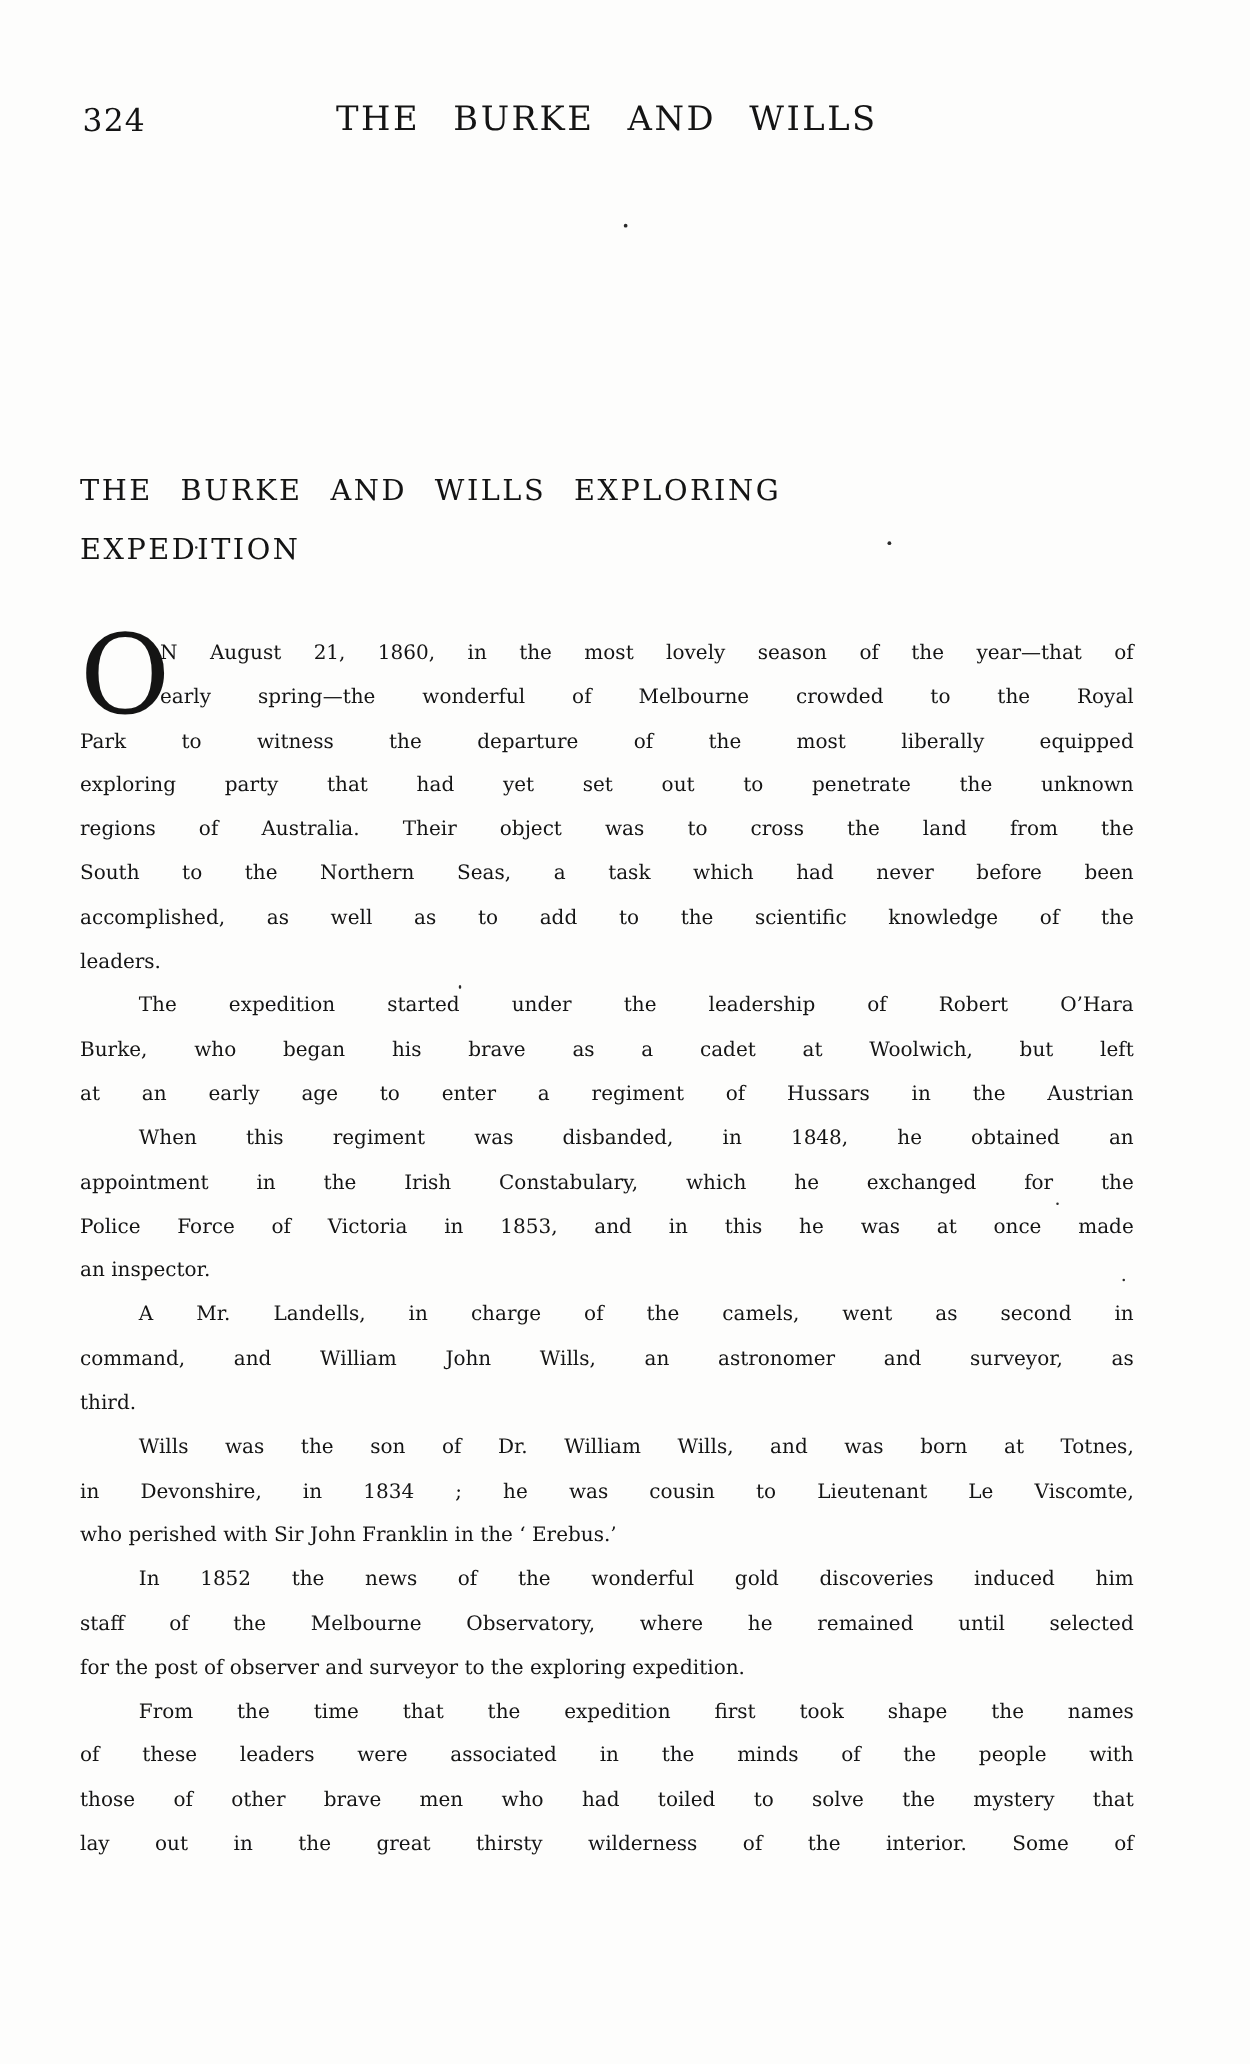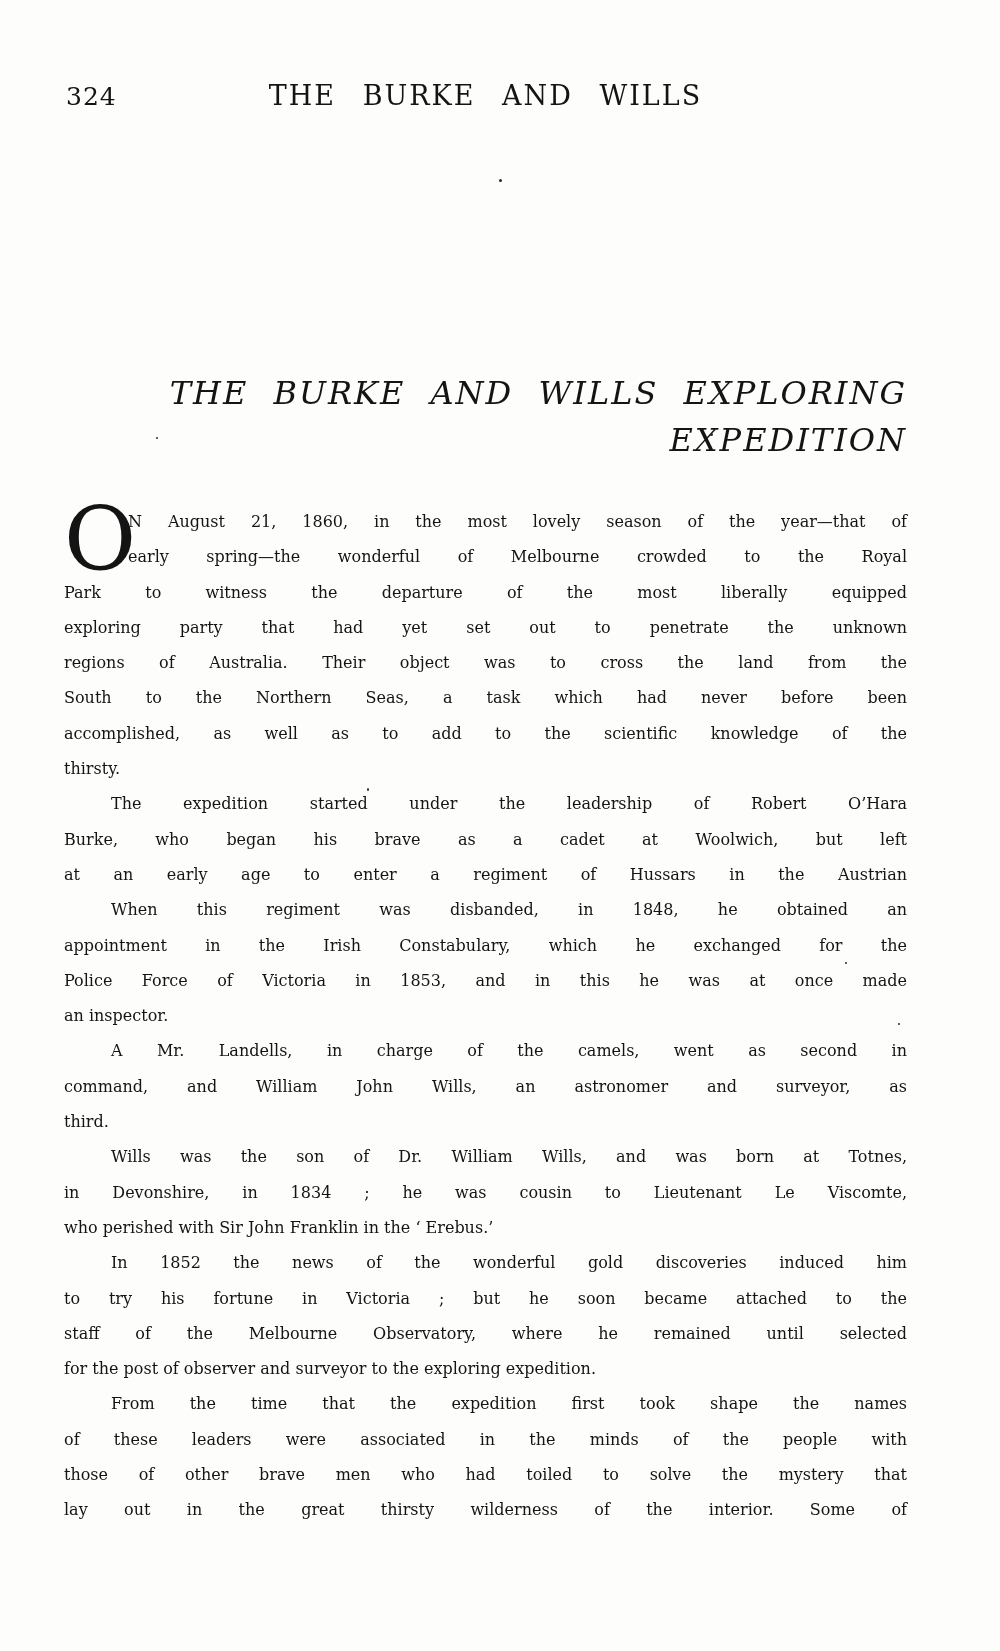--- a/index.html
+++ b/index.html
@@ -31,23 +31,22 @@
     text-align:center;
     font-size:27px;
     letter-spacing:2px;
     word-spacing:16px;
     white-space:nowrap;
   }
   
   .chapter-title{
     position:absolute;
     top:370px; left:64px; width:843px;
-    text-align:right;
-    font-style:italic;
-    font-size:32px;
+    text-align:left;
+    font-size:23px;
     line-height:47px;
     letter-spacing:2px;
     word-spacing:13px;
   }
   
   .body-text{
     position:absolute;
     top:504px; left:64px; width:843px;
   }
   .para{position:relative;}
@@ -95,21 +94,21 @@
   <div class="body-text">
       <div class="para">
         <span class="dropcap">O</span>
         <div class="line after-cap justify">N  August 21, 1860, in the most lovely season of the year—that of</div>
         <div class="line after-cap justify">early spring—the wonderful of Melbourne crowded to the Royal</div>
         <div class="line justify">Park to witness the departure of the most liberally equipped</div>
         <div class="line justify">exploring party that had yet set out to penetrate the unknown</div>
         <div class="line justify">regions of Australia.  Their object was to cross the land from the</div>
         <div class="line justify">South to the Northern Seas, a task which had never before been</div>
         <div class="line justify">accomplished, as well as to add to the scientific knowledge of the</div>
-        <div class="line">thirsty.</div>
+        <div class="line">leaders.</div>
       </div>
       <div class="para">
         <div class="line first-indent justify">The expedition started under the leadership of Robert O’Hara</div>
         <div class="line justify">Burke, who began his brave as a cadet at Woolwich, but left</div>
         <div class="line justify">at an early age to enter a regiment of Hussars in the Austrian</div>
       </div>
       <div class="para">
         <div class="line first-indent justify">When this regiment was disbanded, in 1848, he obtained an</div>
         <div class="line justify">appointment in the Irish Constabulary, which he exchanged for the</div>
         <div class="line justify">Police Force of Victoria in 1853, and in this he was at once made</div>
@@ -120,21 +119,20 @@
         <div class="line justify">command, and William John Wills, an astronomer and surveyor, as</div>
         <div class="line">third.</div>
       </div>
       <div class="para">
         <div class="line first-indent justify">Wills was the son of Dr. William Wills, and was born at Totnes,</div>
         <div class="line justify">in Devonshire, in 1834 ; he was cousin to Lieutenant Le Viscomte,</div>
         <div class="line">who perished with Sir John Franklin in the ‘ Erebus.’</div>
       </div>
       <div class="para">
         <div class="line first-indent justify">In 1852 the news of the wonderful gold discoveries induced him</div>
-        <div class="line justify">to try his fortune in Victoria ; but he soon became attached to the</div>
         <div class="line justify">staff of the Melbourne Observatory, where he remained until selected</div>
         <div class="line">for the post of observer and surveyor to the exploring expedition.</div>
       </div>
       <div class="para">
         <div class="line first-indent justify">From the time that the expedition first took shape the names</div>
         <div class="line justify">of these leaders were associated in the minds of the people with</div>
         <div class="line justify">those of other brave men who had toiled to solve the mystery that</div>
         <div class="line justify">lay out in the great thirsty wilderness of the interior.  Some of</div>
       </div>
     </div>

